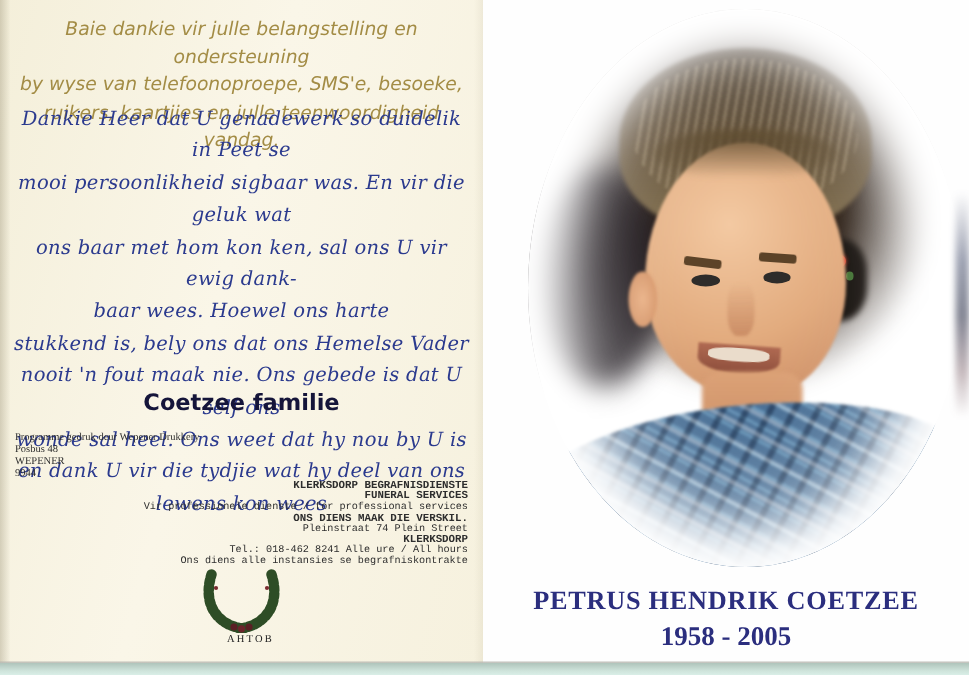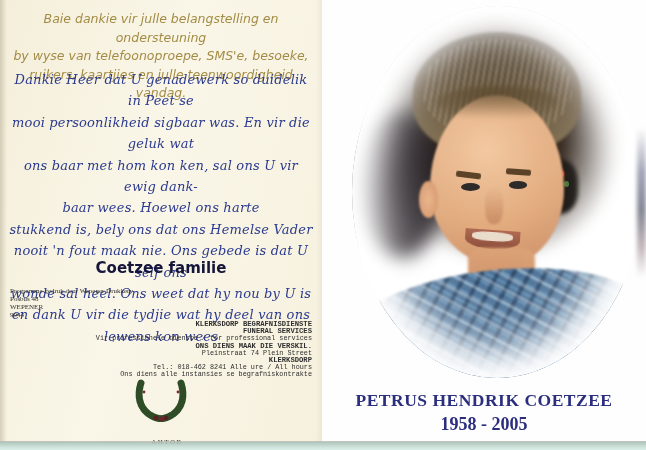--- a/index.html
+++ b/index.html
@@ -25,21 +25,21 @@
              font-family:"DejaVu Sans",sans-serif;font-weight:bold;
              font-size:15px;color:#15153a;}
   .printer{position:absolute;top:287px;left:10px;width:302px;
            font-family:"Liberation Serif",serif;font-size:7px;line-height:8px;color:#2e2e2e;}
   .funeral{position:absolute;top:321px;left:10px;width:302px;text-align:right;
            font-family:Liberation Mono, monospace;font-size:6.8px;line-height:7.2px;color:#2e2e2e;}
   .fl-strong{font-weight:bold;font-size:7.2px;}
 
   .wreath{position:absolute;top:378px;left:0;width:322px;text-align:center;}
   .wreath svg{display:block;margin:0 auto;}
-  .wreath-caption{margin-top:16px;font-family:"Liberation Serif",serif;font-size:7px;
+  .wreath-caption{margin-top:0;font-family:"Liberation Serif",serif;font-size:7px;
                   letter-spacing:1.5px;color:#242424;padding-left:12px;}
 
   
   .page-right{position:absolute;left:322px;top:0;width:324px;height:442px;background:#fefefe;}
 
   .photo{position:absolute;left:352px;top:6px;width:290px;height:372px;border-radius:50%;
          overflow:hidden;background:#fff;}
   .photo *{position:absolute;}
   .bg-dark{left:4%;top:-2%;width:92%;height:72%;border-radius:50%;
            background:radial-gradient(closest-side,#1f150e 0%,#2a1d13 50%,rgba(42,29,19,0) 98%);

